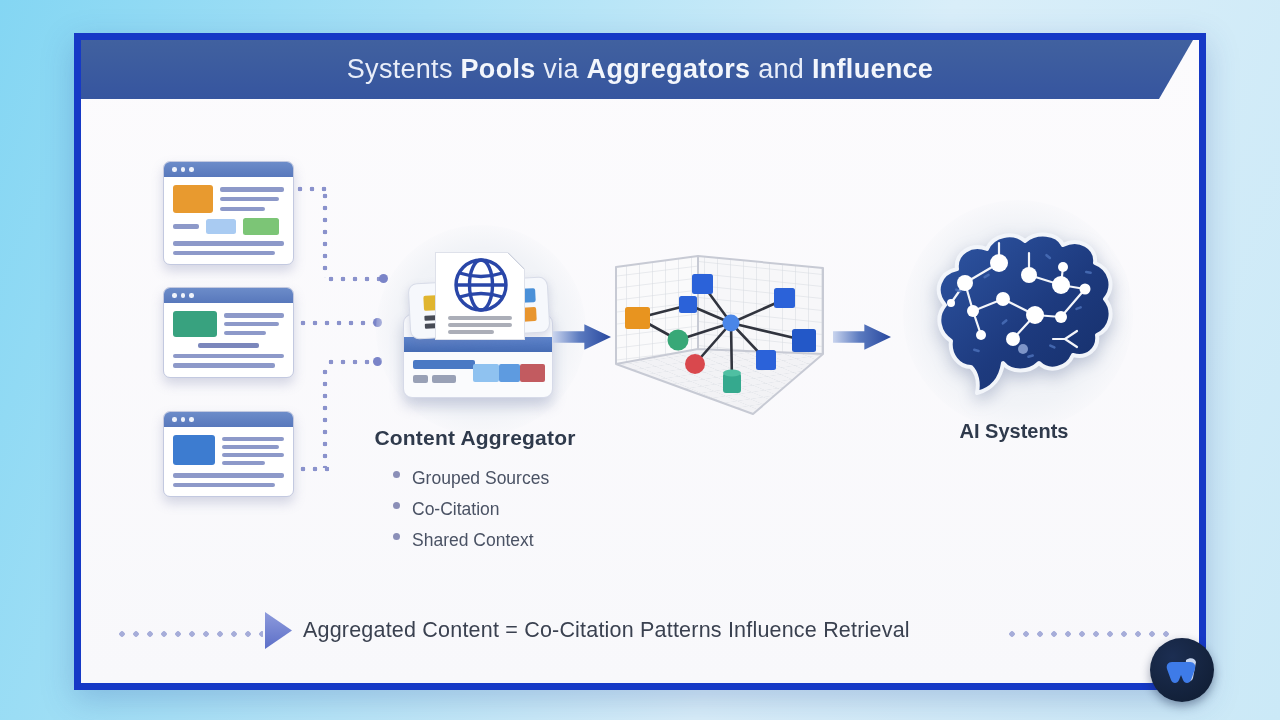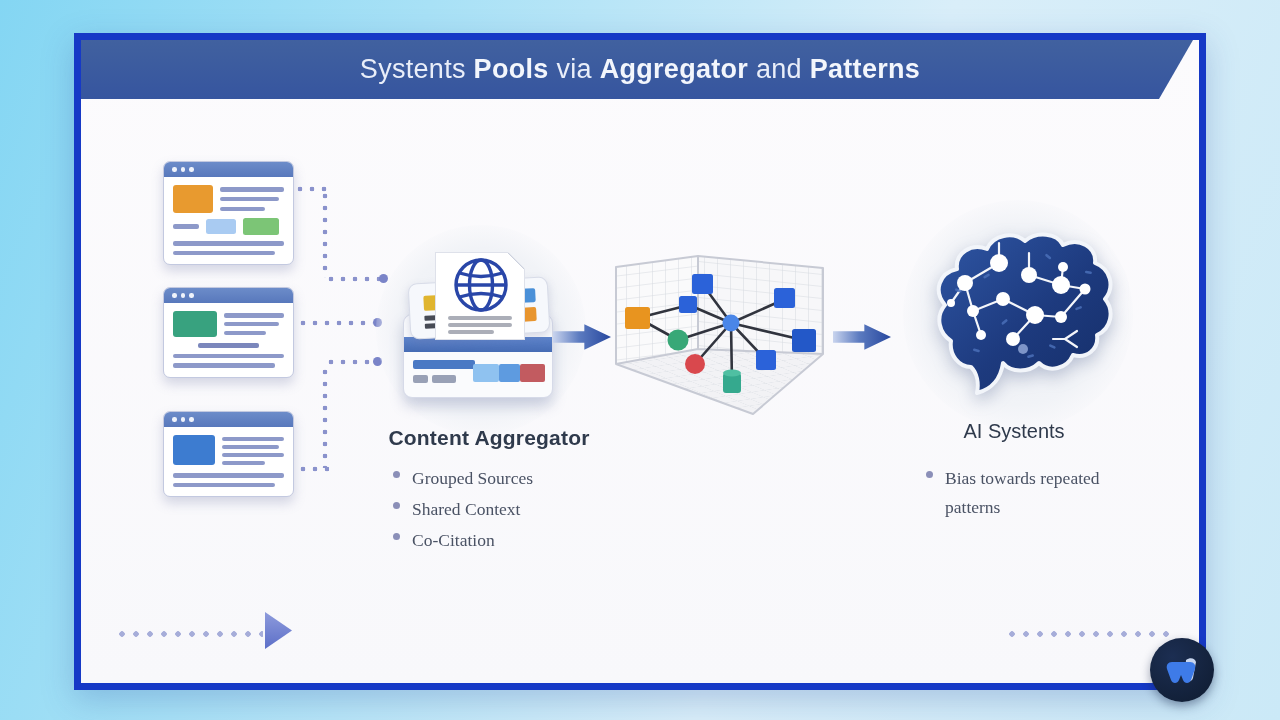--- a/index.html
+++ b/index.html
@@ -87,24 +87,24 @@
     box-shadow:0 4px 10px rgba(110,120,165,.25); }
   .agg-fold { position:absolute; right:0; top:0; width:17px; height:17px;
     background:linear-gradient(225deg,#CCD1DE 50%, #FFFFFF 50%); }
   .doc-ln { position:absolute; left:12px; height:3.5px; background:#ABAEB8; border-radius:2px; }
   
   .arrow { position:absolute; width:58px; height:32px;
     background:linear-gradient(90deg,#C9D4EE 0%, #5C7BC0 45%, #27479E 100%);
     clip-path:polygon(0 32%, 54% 32%, 54% 10%, 100% 50%, 54% 90%, 54% 68%, 0 68%); }
   
   .sec-title { position:absolute; width:240px; text-align:center; color:#2F3A4C; }
-  .st-agg  { left:288px; top:386px; font-size:21px; font-weight:600; letter-spacing:.2px; }
+  .st-agg  { left:274px; top:386px; font-size:21px; font-weight:600; letter-spacing:.2px; }
   .st-pool { left:528px; top:390px; font-size:20px; font-weight:700; }
-  .st-sys  { left:813px; top:380px; font-size:20px; font-weight:400; }
-  .bullets { position:absolute;font-family:Liberation Serif, serif; }
+  .st-sys  { left:813px; top:380px; font-size:20px; font-weight:700; }
+  .bullets { position:absolute; }
   .bullet-row { display:flex; align-items:flex-start; height:31px; }
   .bullet-dot { width:7px; height:7px; border-radius:50%; background:#8B8FB8; margin:7px 12px 0 0; flex:none; }
   .bullet-txt { font-size:17.5px; color:#4A5264; line-height:29px; }
   .bl-agg { left:312px; top:424px; }
   .bl-sys { left:845px; top:424px; width:175px; }
   .bl-sys .bullet-row { height:auto; }
   
   .f-tri { position:absolute; left:184px; top:572px; width:27px; height:37px;
     background:linear-gradient(180deg,#8E9BDC,#5C6FC8);
     clip-path:polygon(0 0, 100% 50%, 0 100%); }
@@ -119,21 +119,21 @@
   .logo svg { position:absolute; inset:0; }
   svg { display:block; }
 </style>
 </head>
 <body>
 
 <div class="card">
 <div class="card-inner">
 
   <div class="banner">
-    <div class="banner-title"><span>Systents </span><span class="b">Pools</span><span> via </span><span class="b">Aggregator</span><span> and </span><span class="b">Patterns</span></div>
+    <div class="banner-title"><span>Systents </span><span class="b">Pools</span><span> via </span><span class="b">Aggregators</span><span> and </span><span class="b">Influence</span></div>
   </div>
 
   <div class="win" style="left:82px; top:121px;">
     <div class="win-bar">
       <span class="win-dot"></span>
       <span class="win-dot"></span>
       <span class="win-dot"></span>
     </div>
     <div class="win-body">
       <div class="row">
@@ -359,39 +359,34 @@
   </svg>
 
   <div class="sec-title st-agg">Content Aggregator</div>
   <div class="bullets bl-agg">
     <div class="bullet-row">
       <span class="bullet-dot"></span>
       <span class="bullet-txt">Grouped Sources</span>
     </div>
     <div class="bullet-row">
       <span class="bullet-dot"></span>
-      <span class="bullet-txt">Shared Context</span>
+      <span class="bullet-txt">Co-Citation</span>
     </div>
     <div class="bullet-row">
       <span class="bullet-dot"></span>
-      <span class="bullet-txt">Co-Citation</span>
+      <span class="bullet-txt">Shared Context</span>
     </div>
   </div>
 
 
   <div class="sec-title st-sys">AI Systents</div>
-  <div class="bullets bl-sys">
-    <div class="bullet-row">
-      <span class="bullet-dot"></span>
-      <span class="bullet-txt">Bias towards repeated patterns</span>
-    </div>
-  </div>
 
   <div class="dots-h f-dots" style="left:36px; top:589px; width:146px;"></div>
   <div class="f-tri"></div>
+  <div class="f-text">Aggregated Content = Co-Citation Patterns Influence Retrieval</div>
   <div class="dots-h f-dots" style="left:926px; top:589px; width:162px;"></div>
 
 </div>
 </div>
 
 <div class="logo">
   <svg viewBox="0 0 64 64">
     <path d="M36,22 c4,-3 9,-2 10,2 l-3,16 c-1,4 -6,5 -8,1 z" fill="#C9D6EE"></path>
     <path d="M22,24 c-4,0 -6,3 -5,7 l4,11 c1.5,4 6.5,4 8,0 l2,-5 2,5 c1.5,4 6.5,4 8,0 l4,-11 c1,-4 -1,-7 -5,-7 z" fill="#3E7BE8"></path>
   </svg>

